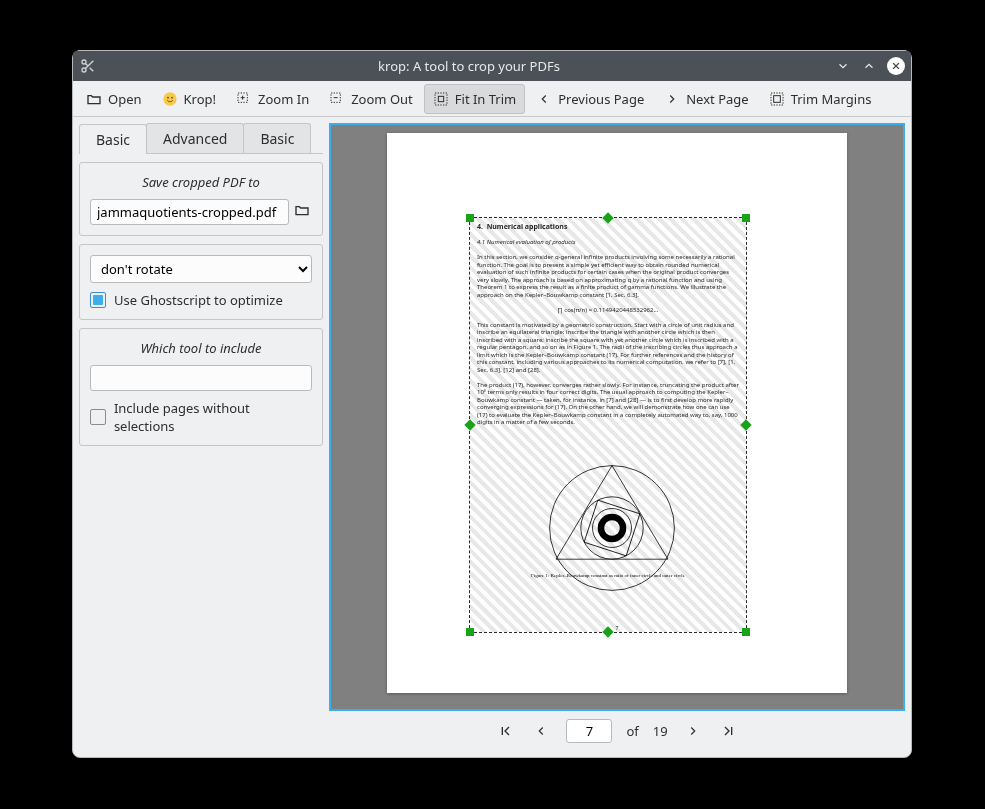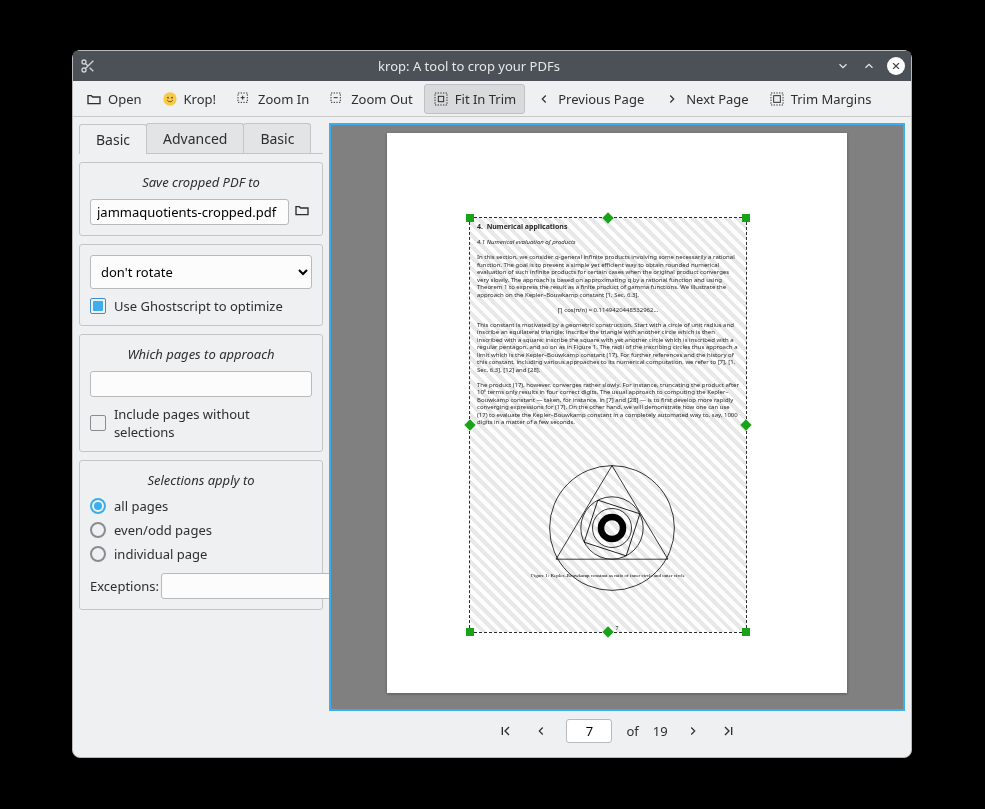--- a/index.html
+++ b/index.html
@@ -78,21 +78,21 @@
   input[type=text].field {
     flex:1; height:26px; border:1px solid #b8babc; border-radius:3px;
     padding:0 6px; font-size:13px; background:#fcfcfc;
   }
   .icon-btn {
     width:26px;height:26px;border:1px solid transparent;border-radius:3px;
     display:flex;align-items:center;justify-content:center;background:transparent;
   }
 
   select.field {
-    width:100%; height:34px; border:1px solid #b8babc; border-radius:3px;
+    width:100%; height:28px; border:1px solid #b8babc; border-radius:3px;
     background:#fcfcfc; font-size:13px; padding:0 6px;
   }
 
   .check-row { display:flex;align-items:center;gap:8px;margin-top:8px;font-size:13px;}
   .chk { width:16px;height:16px;border:1px solid #3f8fce;border-radius:2px;display:flex;align-items:center;justify-content:center;}
   .chk.on::after{content:"";width:10px;height:10px;background:#3daee9;border-radius:1px;}
   .chk.off { border-color:#8a8d90; }
 
   .radio-row{display:flex;align-items:center;gap:8px;margin-top:6px;font-size:13px;}
   .rad{width:16px;height:16px;border:2px solid #8a8d90;border-radius:50%;display:flex;align-items:center;justify-content:center;}
@@ -274,47 +274,28 @@
         <select class="field">
           <option>don't rotate</option>
         </select>
         <div class="check-row">
           <div class="chk on"></div>
           <span>Use Ghostscript to optimize</span>
         </div>
       </div>
 
       <div class="panel">
-        <div class="panel-title">Which pages to approach</div>
+        <div class="panel-title">Which tool to include</div>
         <input type="text" class="field" style="width: 100%;" value="">
         <div class="check-row">
           <div class="chk off"></div>
           <span>Include pages without selections</span>
         </div>
       </div>
 
-      <div class="panel">
-        <div class="panel-title">Selections apply to</div>
-        <div class="radio-row">
-          <div class="rad on"></div>
-          <span>all pages</span>
-        </div>
-        <div class="radio-row">
-          <div class="rad"></div>
-          <span>even/odd pages</span>
-        </div>
-        <div class="radio-row">
-          <div class="rad"></div>
-          <span>individual page</span>
-        </div>
-        <div class="row" style="margin-top:10px">
-          <span>Exceptions:</span>
-          <input type="text" class="field" value="" style="">
-        </div>
-      </div>
     </div>
 
     <div class="viewer-wrap">
       <div class="viewer">
         <div class="page">
           <div class="doc-text">
             <b><span>4.</span>&nbsp;&nbsp;<span>Numerical applications</span></b><br><br>
             <i>4.1   Numerical evaluation of products</i><br><br>
             <span>In this section, we consider q-general infinite products involving some necessarily a rational function. The goal is to present a simple yet efficient way to obtain rounded numerical evaluation of such infinite products for certain cases when the original product converges very slowly. The approach is based on approximating q by a rational function and using Theorem 1 to express the result as a finite product of gamma functions. We illustrate the approach on the Kepler–Bouwkamp constant [1, Sec. 6.3].</span><br><br>
             <div style="text-align:center">∏ cos(π/n) ≈ 0.1149420448532962…</div><br>

